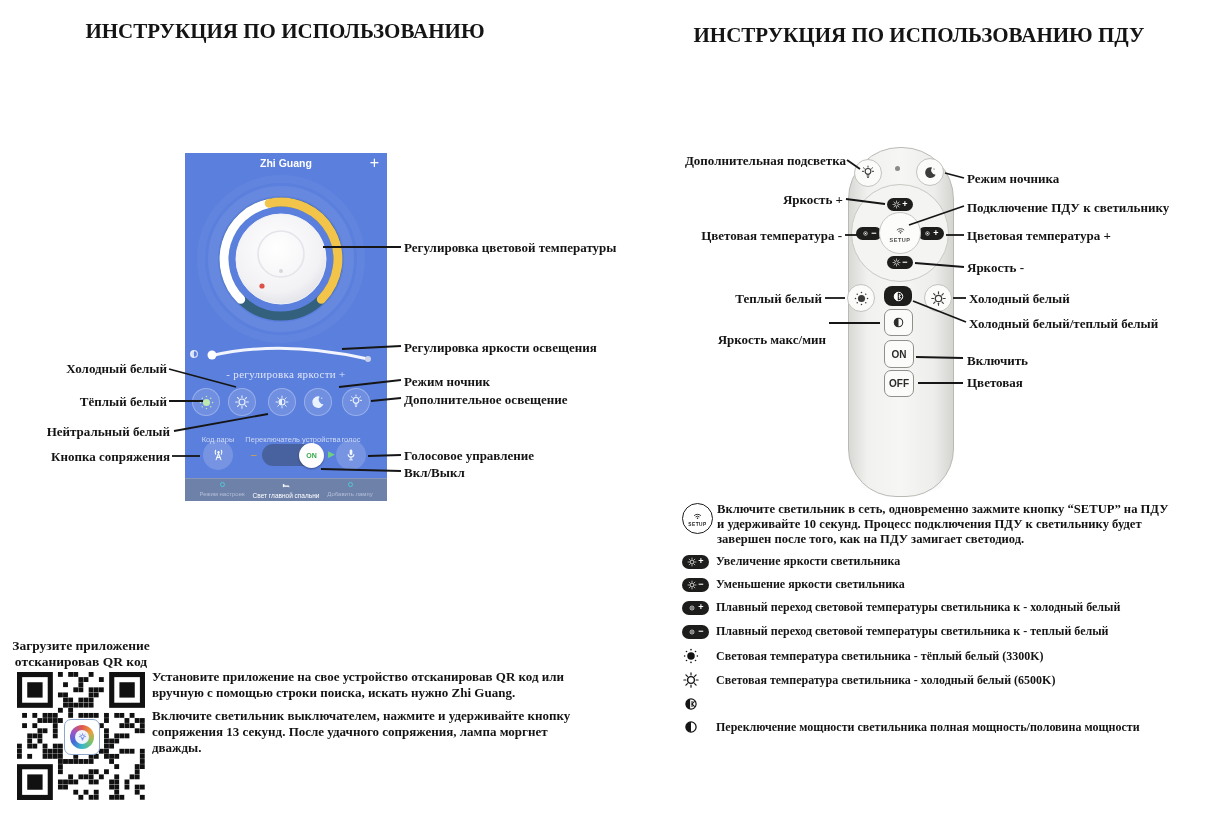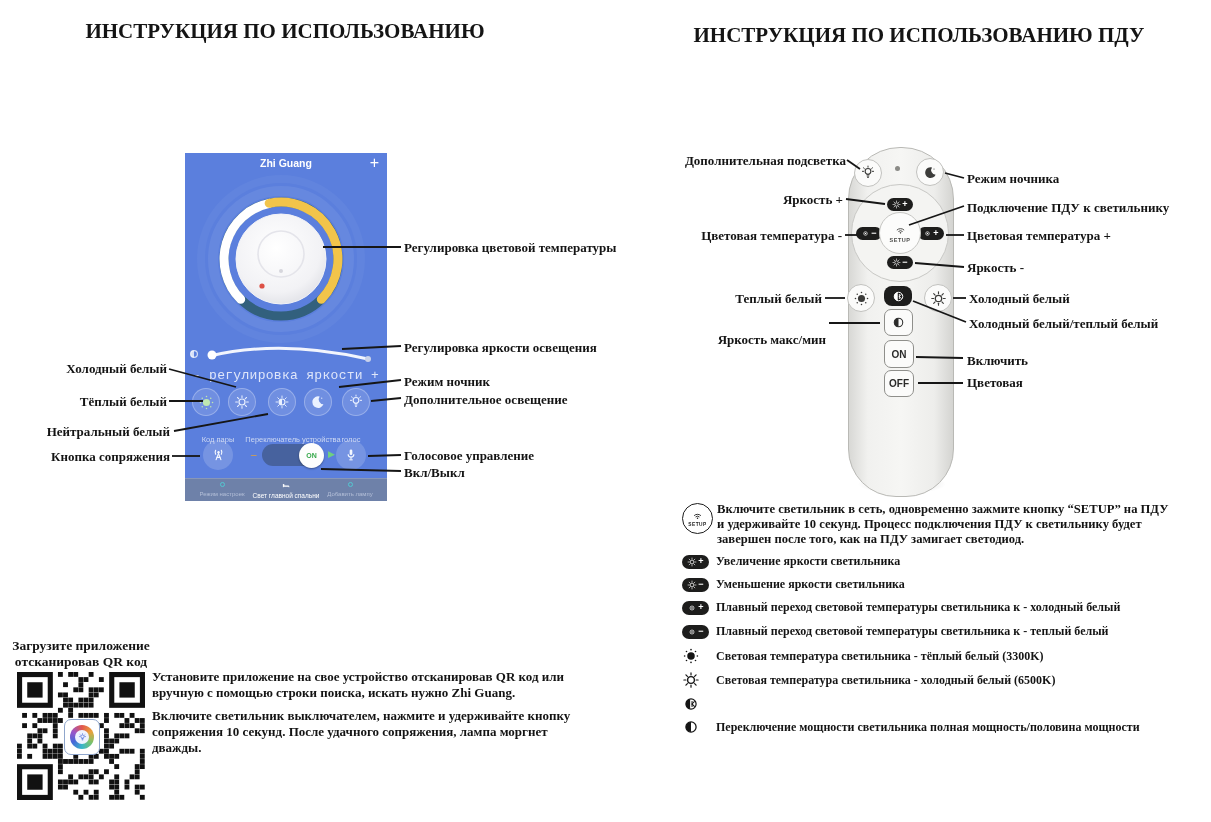--- a/index.html
+++ b/index.html
@@ -13,21 +13,21 @@
 
   
   .phone{position:absolute;left:185px;top:153px;width:202px;height:347px;background:#5b7fdd;z-index:5;}
   .phone-header{position:absolute;left:0;top:0;width:100%;height:22px;}
   .phone-title{position:absolute;left:0;top:4px;width:100%;text-align:center;color:#fff;
                font-family:"Liberation Sans",sans-serif;font-size:10.5px;font-weight:bold;}
   .phone-plus{position:absolute;right:8px;top:1px;color:#fff;font-size:16px;font-weight:400;
               font-family:"Liberation Sans",sans-serif;}
   .dial-svg{position:absolute;left:0;top:0;width:202px;height:347px;}
   .arc-caption{position:absolute;left:0;top:215px;width:100%;text-align:center;color:#dfe6fa;
-               font-family:Liberation Mono, monospace;font-size:13px;letter-spacing:.3px;}
+               font-family:Liberation Serif, serif;font-size:11px;letter-spacing:.3px;}
   .app-ic{position:absolute;width:28px;height:28px;border-radius:50%;
           background:rgba(255,255,255,.13);border:1px solid rgba(255,255,255,.28);
           display:flex;align-items:center;justify-content:center;color:#eaf1ff;box-sizing:border-box;}
   .app-row-label{position:absolute;color:#cdd8f2;font-family:"Liberation Sans",sans-serif;
                  font-size:7.5px;text-align:center;white-space:nowrap;}
   .round-btn{position:absolute;width:30px;height:30px;border-radius:50%;
              background:rgba(255,255,255,.17);display:flex;align-items:center;justify-content:center;color:#f4f8ff;}
   .toggle{position:absolute;left:77px;top:291px;width:61px;height:22px;border-radius:11px;
           background:#47629e;display:flex;align-items:center;justify-content:flex-end;}
   .knob{width:25px;height:25px;border-radius:50%;background:#fdfdfd;margin-right:-1px;
@@ -507,21 +507,21 @@
 <div class="qr-logo">
   <div class="qr-ring">
       <div class="qr-hole">
     <svg width="9" height="9" viewBox="0 0 24 24">
           <use href="#sym-bulb"></use>
         </svg>
   </div>
     </div>
 </div>
 <div class="para" style="left:152px;top:669px;width:418px;">Установите приложение на свое устройство отсканировав QR код или вручную с помощью строки поиска, искать нужно Zhi Guang.</div>
-<div class="para" style="left:152px;top:708px;width:428px;">Включите светильник выключателем, нажмите и удерживайте кнопку сопряжения 10 секунд. После удачного сопряжения, лампа моргнет дважды.</div>
+<div class="para" style="left:152px;top:708px;width:428px;">Включите светильник выключателем, нажмите и удерживайте кнопку сопряжения 13 секунд. После удачного сопряжения, лампа моргнет дважды.</div>
 
 <div class="remote-shadow"></div>
 <div class="remote-body"></div>
 
 <div class="rc-circle" style="left:854px;top:159px;width:28px;height:28px;">
   <svg width="16" height="16" viewBox="0 0 24 24">
       <use href="#sym-bulb"></use>
     </svg>
 </div>
 <div class="led-dot"></div>

